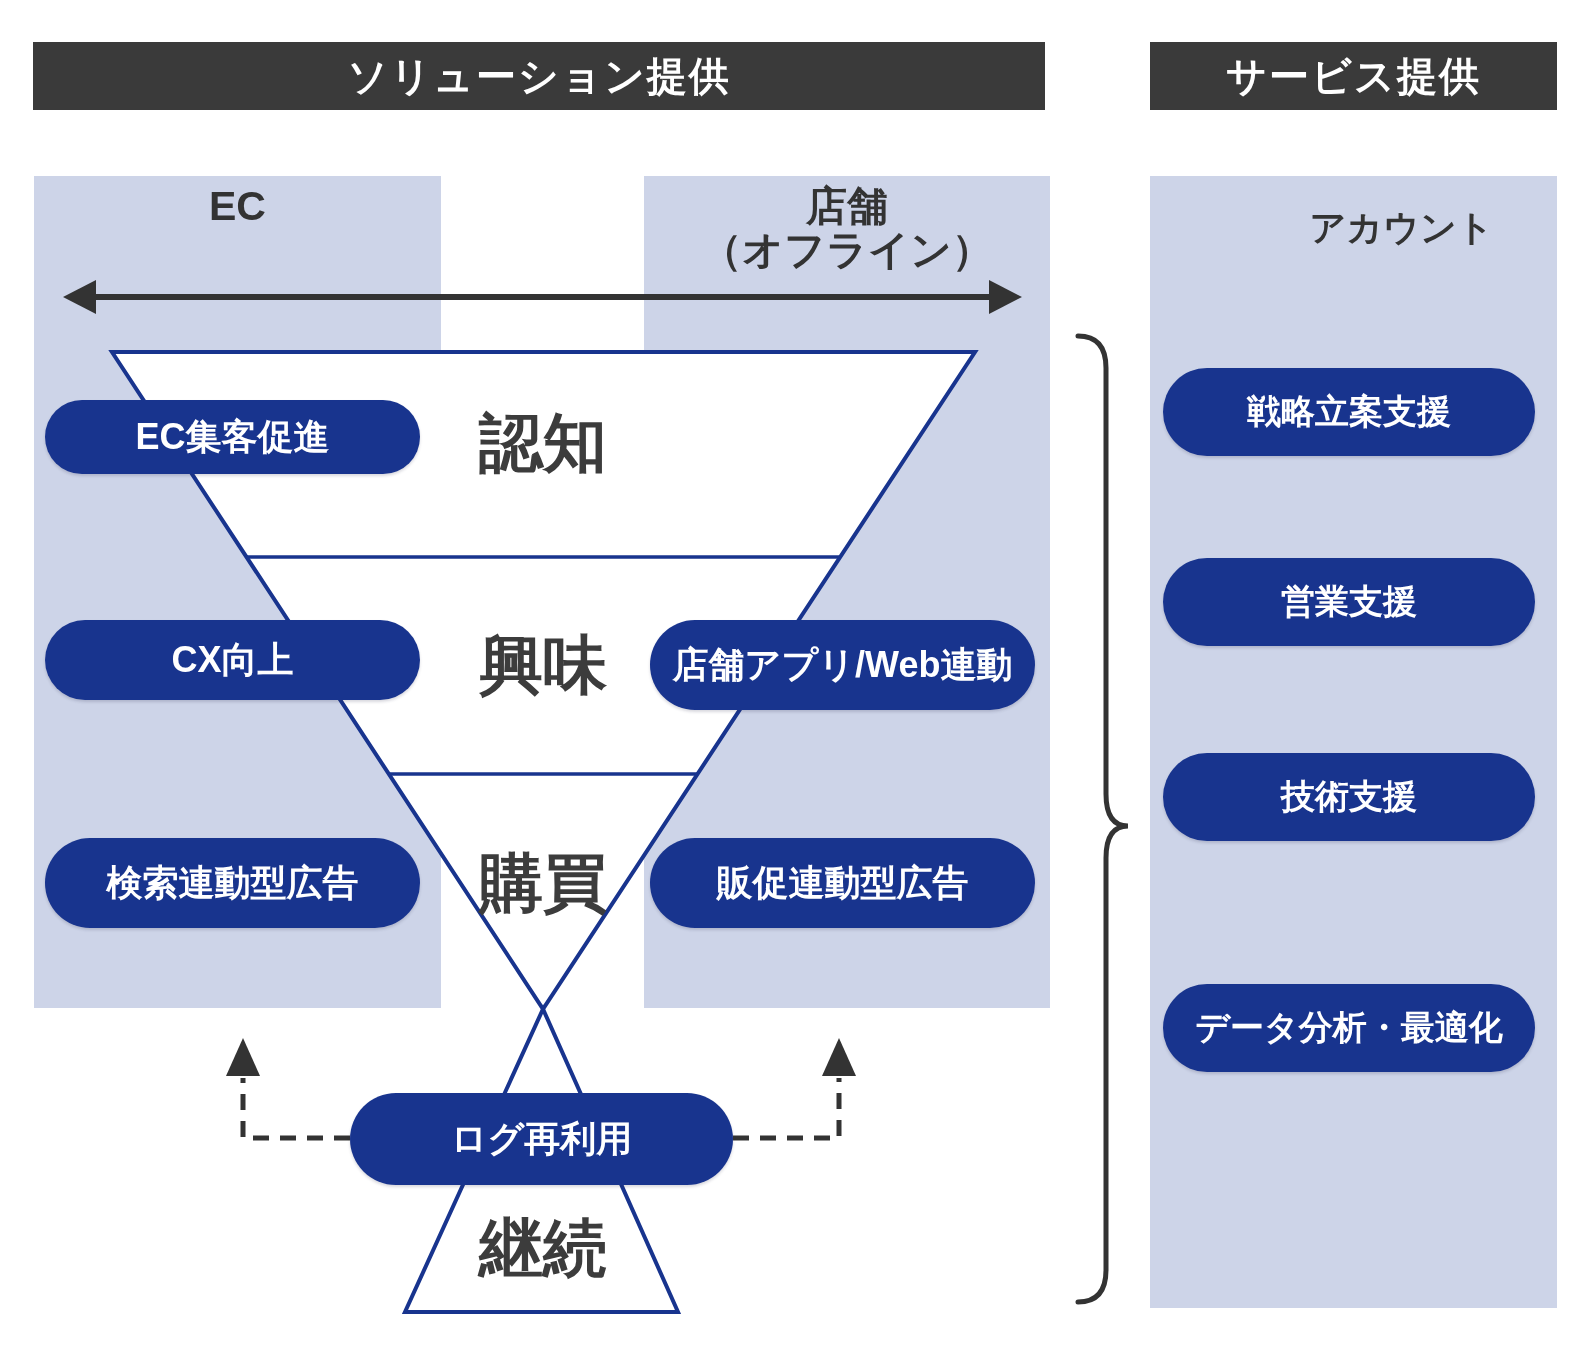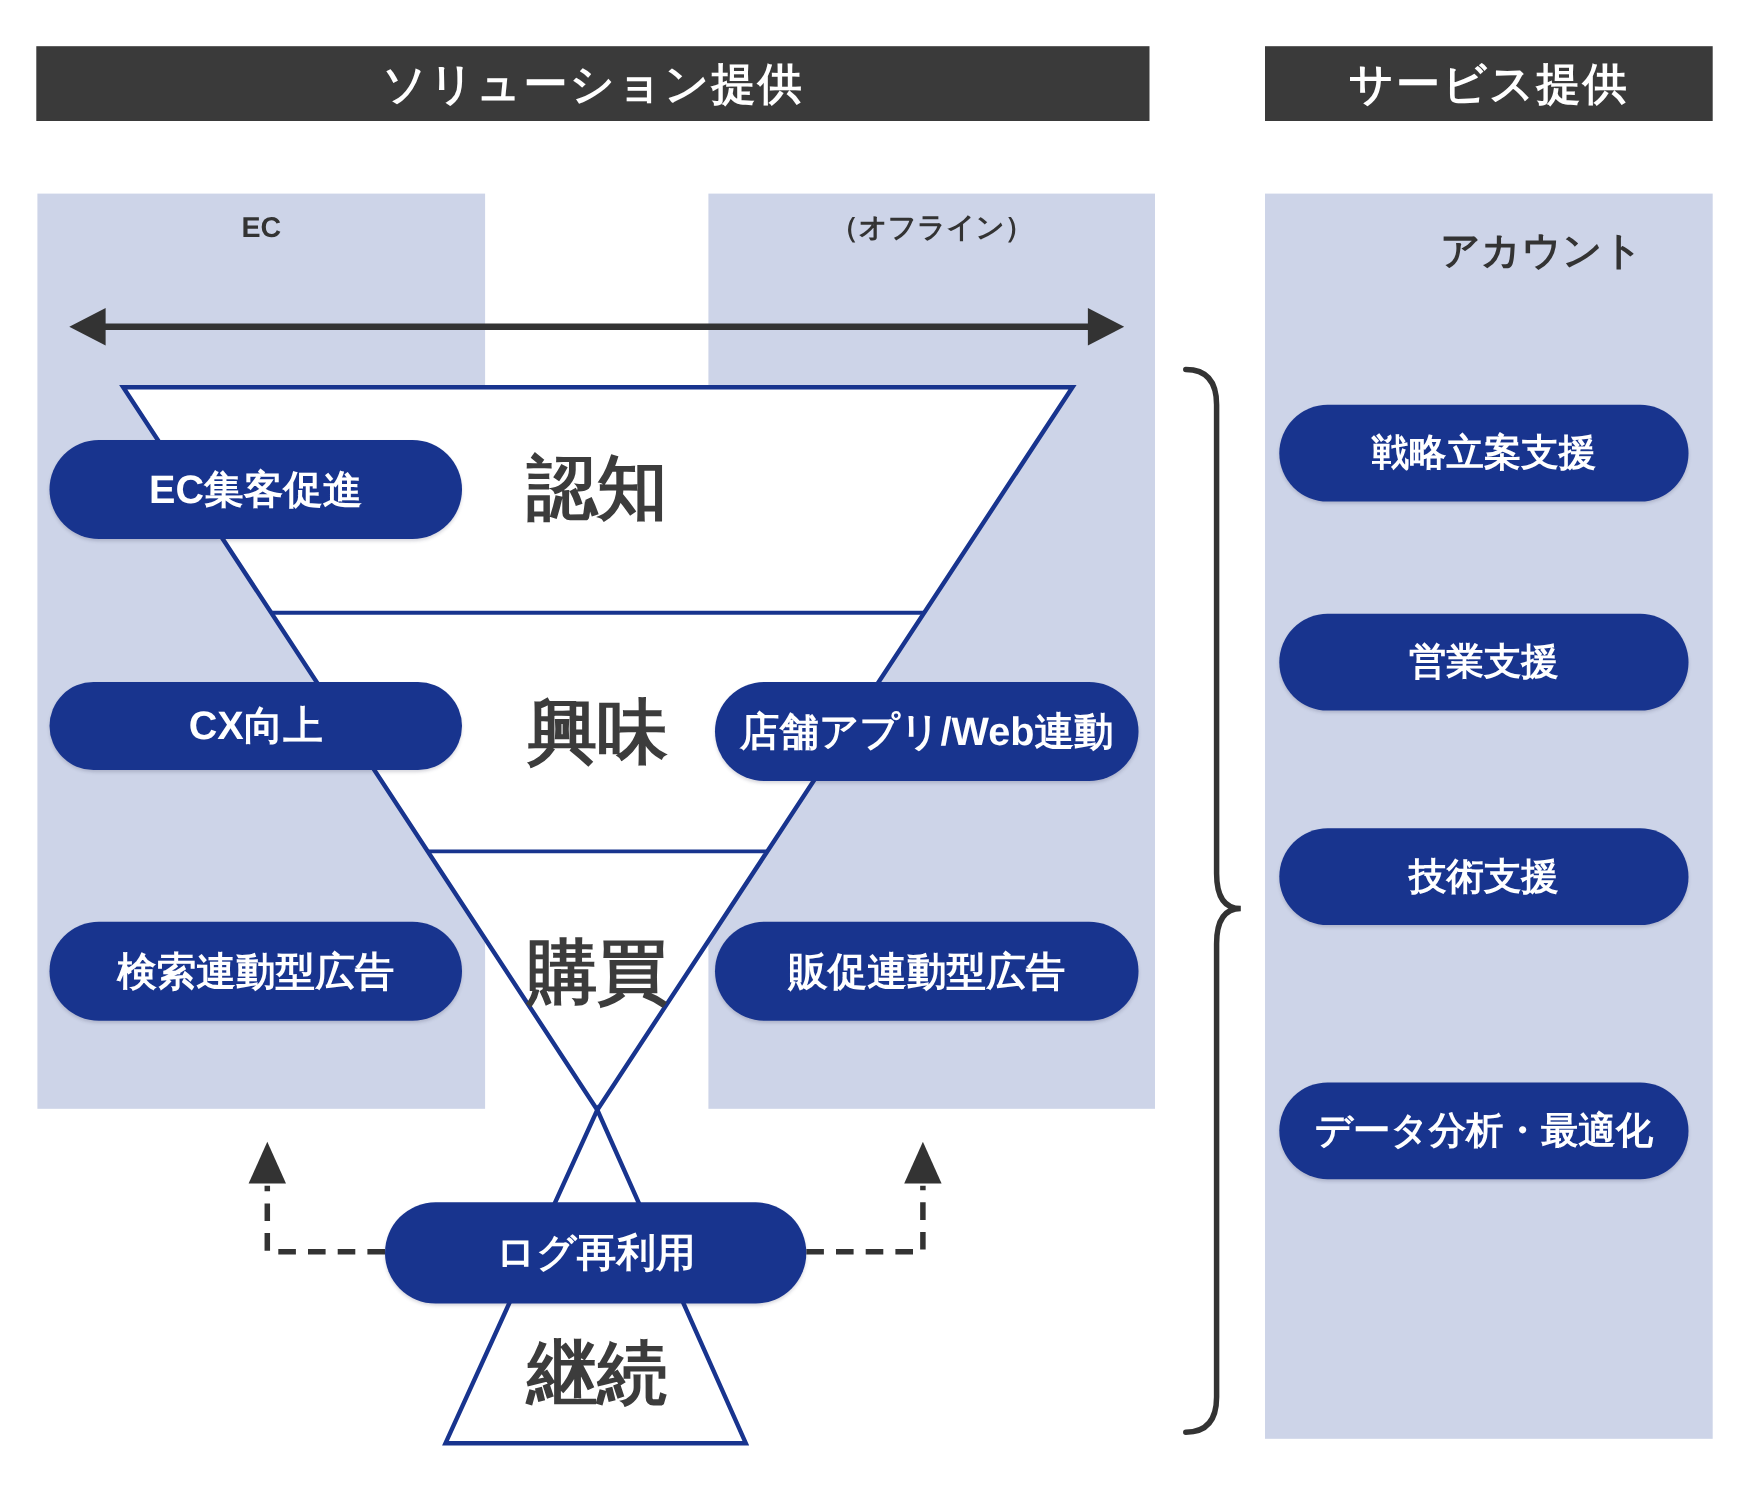--- a/index.html
+++ b/index.html
@@ -13,21 +13,21 @@
   .bar.service{left:1150px;top:42px;width:407px;height:68px;}
 
   
   .col{position:absolute;background:var(--lavender);}
   .col.ec{left:34px;top:176px;width:407px;height:832px;}
   .col.store{left:644px;top:176px;width:406px;height:832px;}
   .col.account{left:1150px;top:176px;width:407px;height:1132px;}
 
   
   .col-label{position:absolute;text-align:center;color:#333;font-weight:700;
-             font-size:26px;line-height:44px;}
+             font-size:41px;line-height:44px;}
   .col-label.ec{left:34px;top:184px;width:407px;}
   .col-label.store{left:644px;top:184px;width:406px;}
   .col-label.account{left:1150px;top:206px;width:407px;font-size:36px;padding-left:48px;}
 
   
   svg.overlay{position:absolute;left:0;top:0;width:1590px;height:1350px;}
   .funnel-shape{fill:#ffffff;stroke:var(--navy);stroke-width:4px;stroke-linejoin:miter;}
   .divider{stroke:var(--navy);stroke-width:3.5px;}
   .omni-line{stroke:var(--ink);stroke-width:6px;}
   .omni-head{fill:var(--ink);}
@@ -40,21 +40,21 @@
          font-weight:800;font-size:64px;line-height:66px;}
   .stage.s1{left:433px;top:410px;}
   .stage.s2{left:433px;top:632px;}
   .stage.s3{left:433px;top:850px;}
   .stage.s4{left:433px;top:1215px;}
 
   
   .pill{position:absolute;display:flex;align-items:center;justify-content:center;
         background:var(--navy);color:#fff;font-weight:800;font-size:36px;
         border-radius:46px;white-space:nowrap;box-shadow:0 2px 3px rgba(40,40,70,.18);}
-  .pill.r1l{left:45px;top:400px;width:375px;height:90px;}
+  .pill.r1l{left:45px;top:400px;width:375px;height:74px;}
   .pill.r1r{left:650px;top:400px;width:385px;height:90px;}
   .pill.r2l{left:45px;top:620px;width:375px;height:80px;}
   .pill.r2r{left:650px;top:620px;width:385px;height:90px;}
   .pill.r3l{left:45px;top:838px;width:375px;height:90px;}
   .pill.r3r{left:650px;top:838px;width:385px;height:90px;}
   .pill.log{left:350px;top:1093px;width:383px;height:92px;}
   .pill.svc{left:1163px;width:372px;height:88px;font-size:34px;border-radius:44px;}
   .pill.svc1{top:368px;}
   .pill.svc2{top:558px;}
   .pill.svc3{top:753px;}
@@ -73,20 +73,21 @@
   </div>
 
   <div class="col ec"></div>
   <div class="col store"></div>
   <div class="col account"></div>
 
   <div class="col-label ec">
     <div>EC</div>
   </div>
   <div class="col-label store">
+    <div>店舗</div>
     <div>（オフライン）</div>
   </div>
   <div class="col-label account">
     <div>アカウント</div>
   </div>
 
   <svg class="overlay" viewBox="0 0 1590 1350">
 
     <line class="omni-line" x1="88" y1="297" x2="997" y2="297"></line>
     <polygon class="omni-head" points="63,297 96,280 96,314"></polygon>

